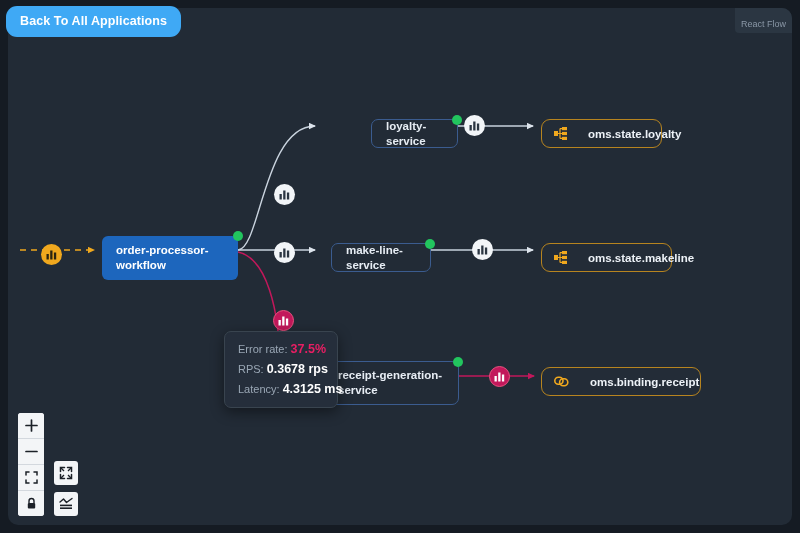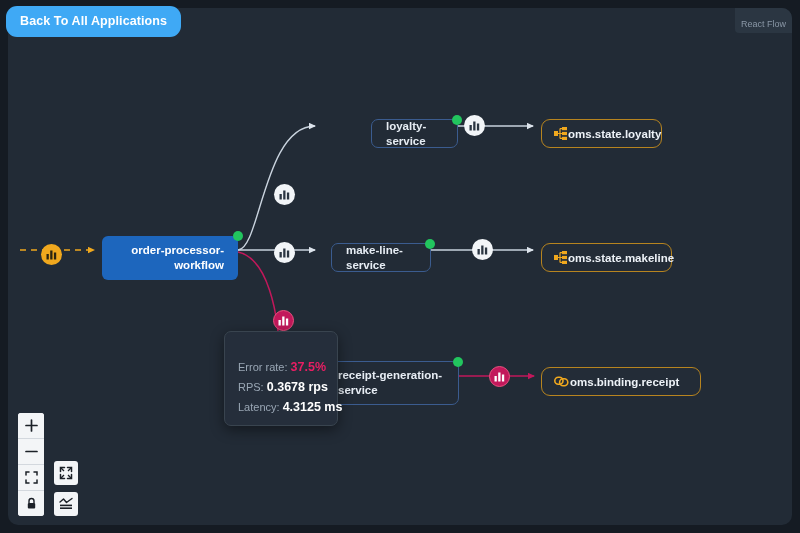--- a/index.html
+++ b/index.html
@@ -84,21 +84,20 @@
   }
 
   .node-workflow {
     background: #1d66bd;
     border-radius: 6px;
     padding: 0 14px;
     color: #ffffff;
     font-size: 11.5px;
     font-weight: bold;
     line-height: 15px;
-    text-align: right;
   }
 
   .node-service {
     background: #222b36;
     border: 1.2px solid #3b5c8f;
     border-radius: 7px;
     padding: 0 14px;
     color: #e7edf4;
     font-size: 11.5px;
     font-weight: bold;
@@ -106,21 +105,21 @@
   }
 
   .node-resource {
     background: #232c37;
     border: 1.2px solid #b7841f;
     border-radius: 9px;
     padding: 0 12px;
     color: #edf2f7;
     font-size: 11.5px;
     font-weight: bold;
-    gap: 1px;
+    gap: 21px;
   }
 
   .status-dot {
     position: absolute;
     width: 10px;
     height: 10px;
     border-radius: 50%;
     background: #22c55e;
     right: -5px;
     top: -5px;
@@ -144,21 +143,21 @@
   .badge-err { background: #c2185b; border: 1.5px solid #e8537f; }
   .badge-warn { background: #f0a81e; }
 
   
   #tooltip {
     position: absolute;
     box-sizing: border-box;
     background: #252e3b;
     border: 1px solid #39444f;
     border-radius: 7px;
-    padding: 28px 13px 11px 13px;
+    padding: 10px 13px 11px 13px;
     z-index: 35;
     box-shadow: 0 4px 14px rgba(0,0,0,.45);
   }
   .tt-row {
     font-size: 11px;
     color: #9aa7b5;
     margin-bottom: 6px;
     white-space: nowrap;
     font-family: "Liberation Sans", sans-serif;
   }

